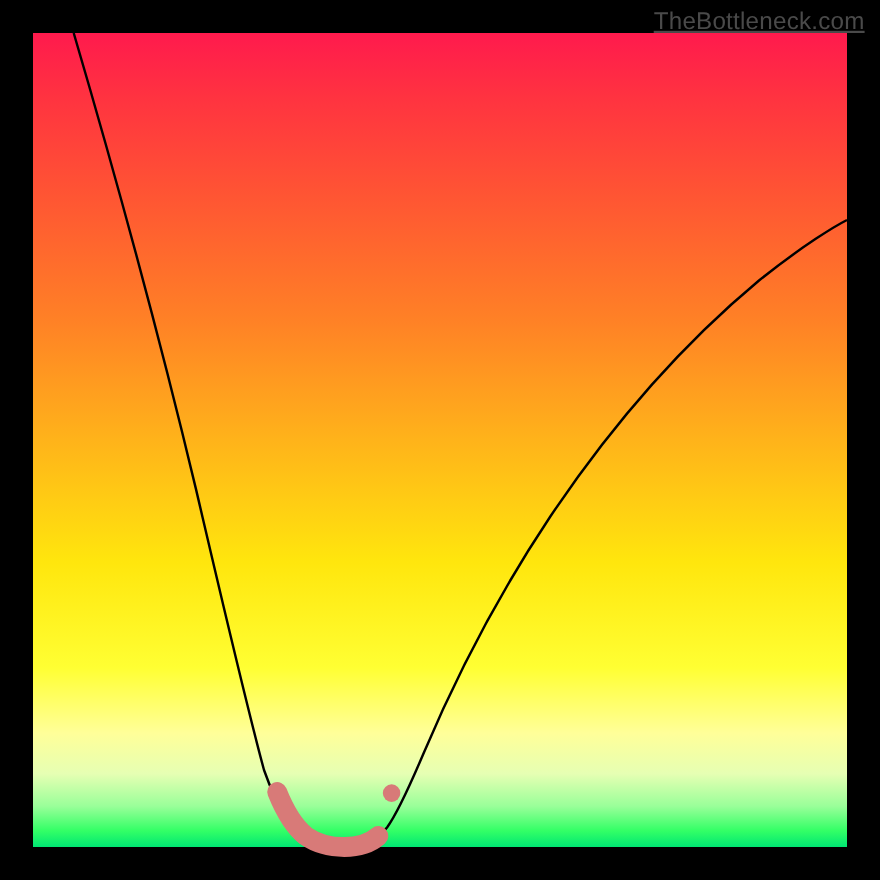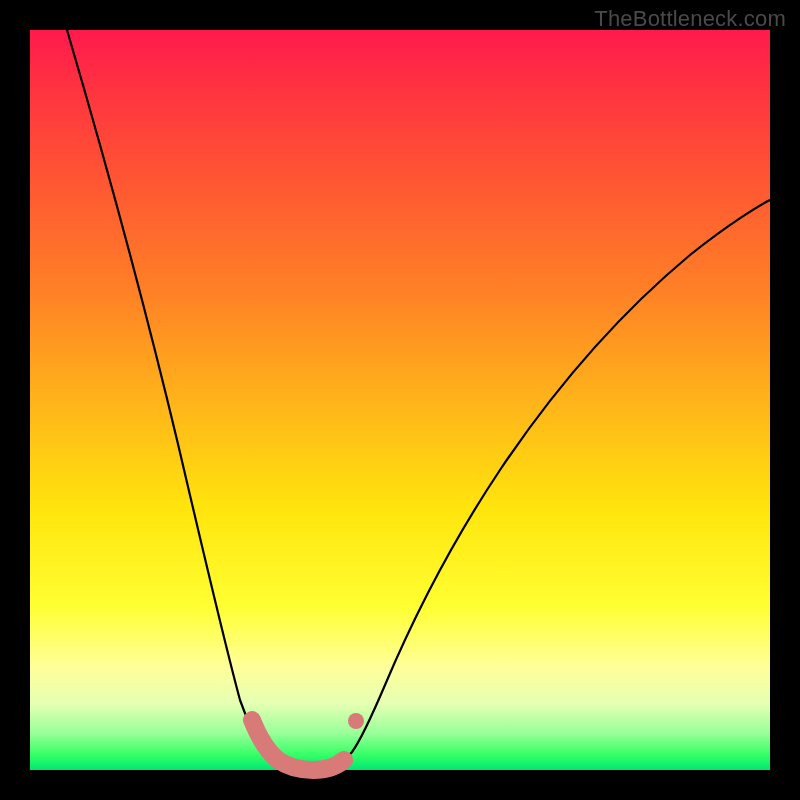--- a/index.html
+++ b/index.html
@@ -41,20 +41,21 @@
     );
   }
   .watermark {
     position: absolute;
     top: 6px;
     right: 14px;
     color: #4a4a4a;
     font-size: 22px;
     font-weight: 500;
     letter-spacing: 0.2px;
+    text-decoration: underline;
   }
   svg.curve {
     position: absolute;
     left: 30px;
     top: 30px;
     width: 740px;
     height: 740px;
     overflow: visible;
   }
 </style>

